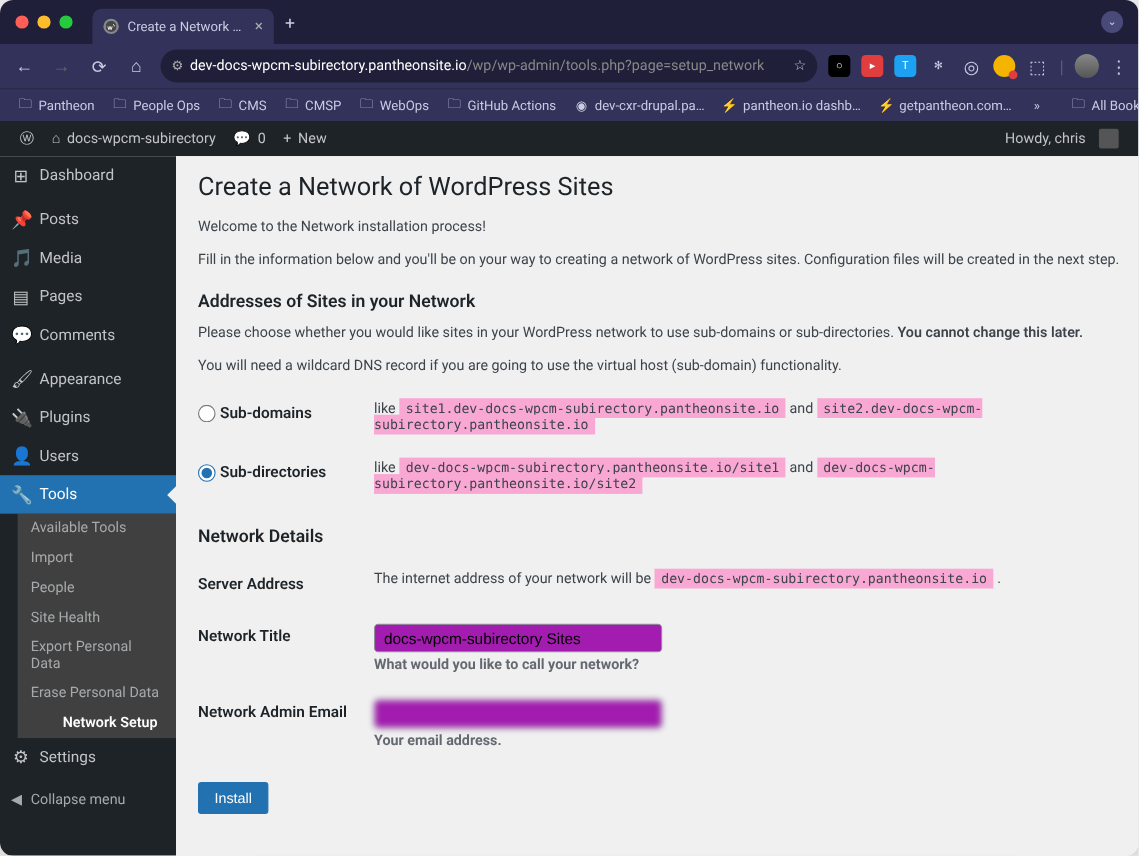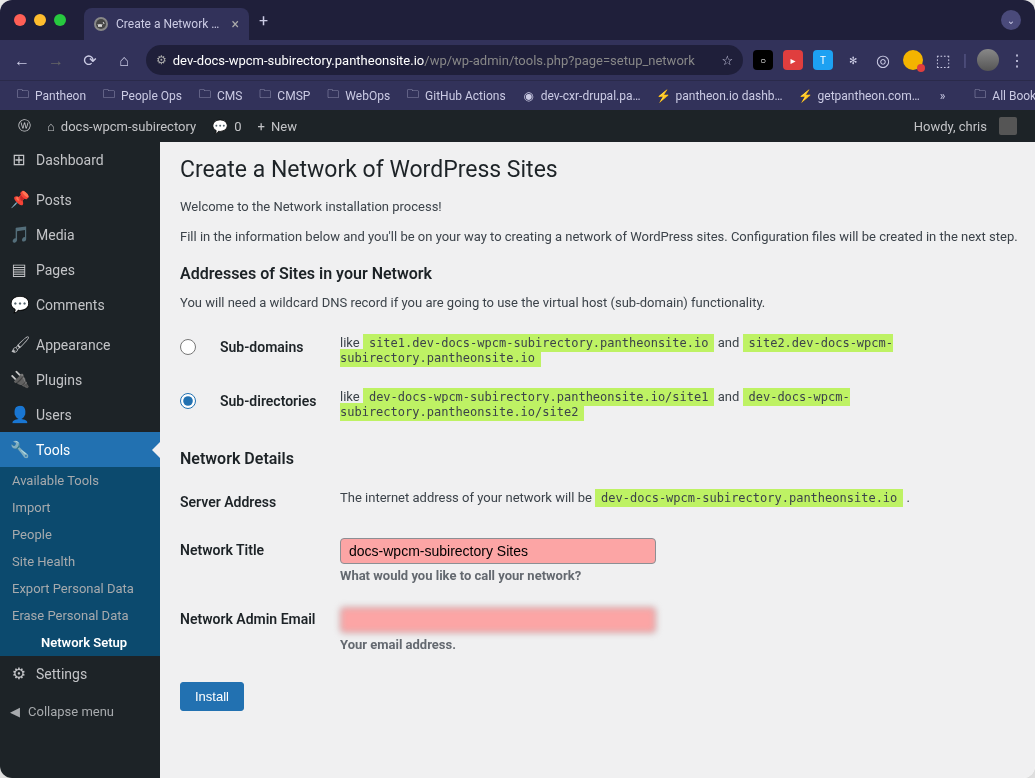--- a/index.html
+++ b/index.html
@@ -52,38 +52,38 @@
     
     
     .wp-body { display: flex; height: calc(100% - 142px); background: #f0f0f1; }
     
     .wp-sidebar { width: 160px; background: #1d2327; color: #c3c4c7; font-size: 14px; overflow-y: auto; }
     .menu-item { display: flex; align-items: center; gap: 8px; padding: 8px 10px; cursor: pointer; }
     .menu-item.current { background: #2271b1; color: #fff; position: relative; }
     .menu-item.current::after { content: ''; position: absolute; right: 0; top: 50%; transform: translateY(-50%); border: 8px solid transparent; border-right-color: #f0f0f1; }
     .menu-icon { width: 18px; text-align: center; font-size: 16px; }
     .menu-sep { height: 5px; }
-    .submenu { background: #0c4a6e; font-size: 13px; }
+    .submenu { background: #404040; font-size: 13px; margin-left: 16px; }
     .submenu-item { padding: 6px 12px; color: #a7aaad; cursor: pointer; }
     .submenu-item.current { color: #fff; font-weight: 600; padding-left: 41px; }
     .collapse-item { display: flex; align-items: center; gap: 8px; padding: 8px 10px; cursor: pointer; color: #a7aaad; font-size: 13px; }
     
     .wp-content { flex: 1; padding: 10px 17px 0 20px; overflow-y: auto; color: #3c434a; }
     h1 { font-size: 23px; font-weight: 400; color: #1d2327; margin: 4px 0 14px; }
     h2 { font-size: 16px; font-weight: 600; color: #1d2327; margin: 18px 0 10px; }
     p { font-size: 13px; margin: 10px 0; line-height: 1.5; }
     strong { font-weight: 600; }
-    code { background: #bef264; padding: 2px 6px; font-family: Consolas, monospace; font-size: 12px; }
+    code { background: #f9a8d4; padding: 2px 6px; font-family: Consolas, monospace; font-size: 12px; }
     
     .form-table { width: 100%; border-spacing: 0; }
     .form-table th { text-align: left; width: 160px; font-weight: 600; font-size: 14px; padding: 16px 10px 16px 0; vertical-align: top; color: #1d2327; }
     .form-table td { padding: 12px 0; font-size: 13px; vertical-align: top; }
-    .radio-row { display: flex; align-items: center; gap: 24px; }
+    .radio-row { display: flex; align-items: center; gap: 4px; }
     input[type=radio] { width: 16px; height: 16px; accent-color: #2271b1; }
-    input[type=text], input[type=email] { width: 316px; padding: 4px 8px; border: 1px solid #8c8f94; border-radius: 4px; font-size: 14px; background: #fca5a5; }
+    input[type=text], input[type=email] { width: 262px; padding: 4px 8px; border: 1px solid #8c8f94; border-radius: 4px; font-size: 14px; background: #a21caf; }
     .description { color: #646970; font-size: 13px; margin-top: 4px; font-weight: bold; }
     
     .button-primary { background: #2271b1; color: #fff; border: 1px solid #2271b1; border-radius: 3px; padding: 6px 14px; font-size: 13px; cursor: pointer; }
     
     .blurred { filter: blur(3px); background: #999; color: transparent; }
   </style>
 </head>
 <body>
 
 <div class="window">
@@ -267,20 +267,21 @@
           <span>Collapse menu</span>
         </div>
     </div>
 
     <div class="wp-content">
       <h1>Create a Network of WordPress Sites</h1>
       <p>Welcome to the Network installation process!</p>
       <p>Fill in the information below and you'll be on your way to creating a network of WordPress sites. Configuration files will be created in the next step.</p>
 
       <h2>Addresses of Sites in your Network</h2>
+      <p><span>Please choose whether you would like sites in your WordPress network to use sub-domains or sub-directories. </span><strong>You cannot change this later.</strong></p>
       <p>You will need a wildcard DNS record if you are going to use the virtual host (sub-domain) functionality.</p>
 
       <table class="form-table">
         <tbody>
             <tr>
           <th>
             <div class="radio-row">
               <input type="radio" name="subtype" style="">
               <label>Sub-domains</label>
             </div>

